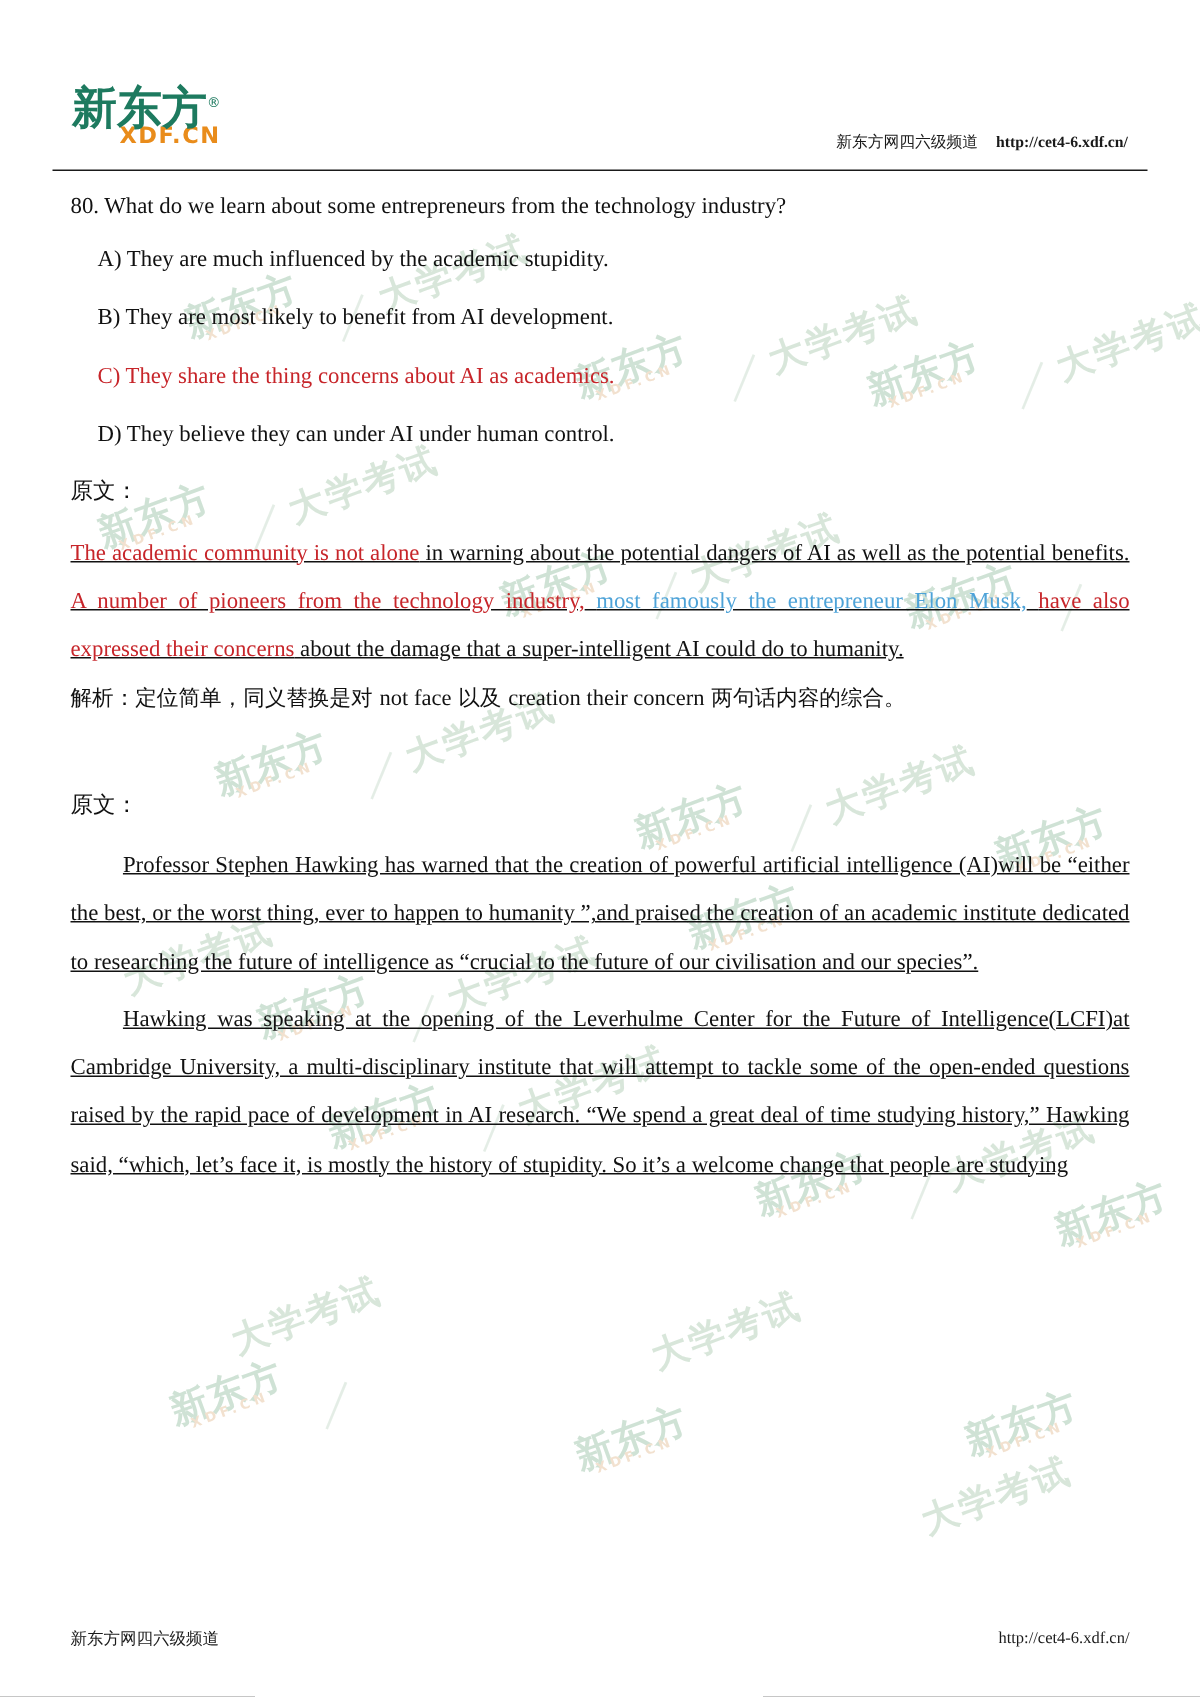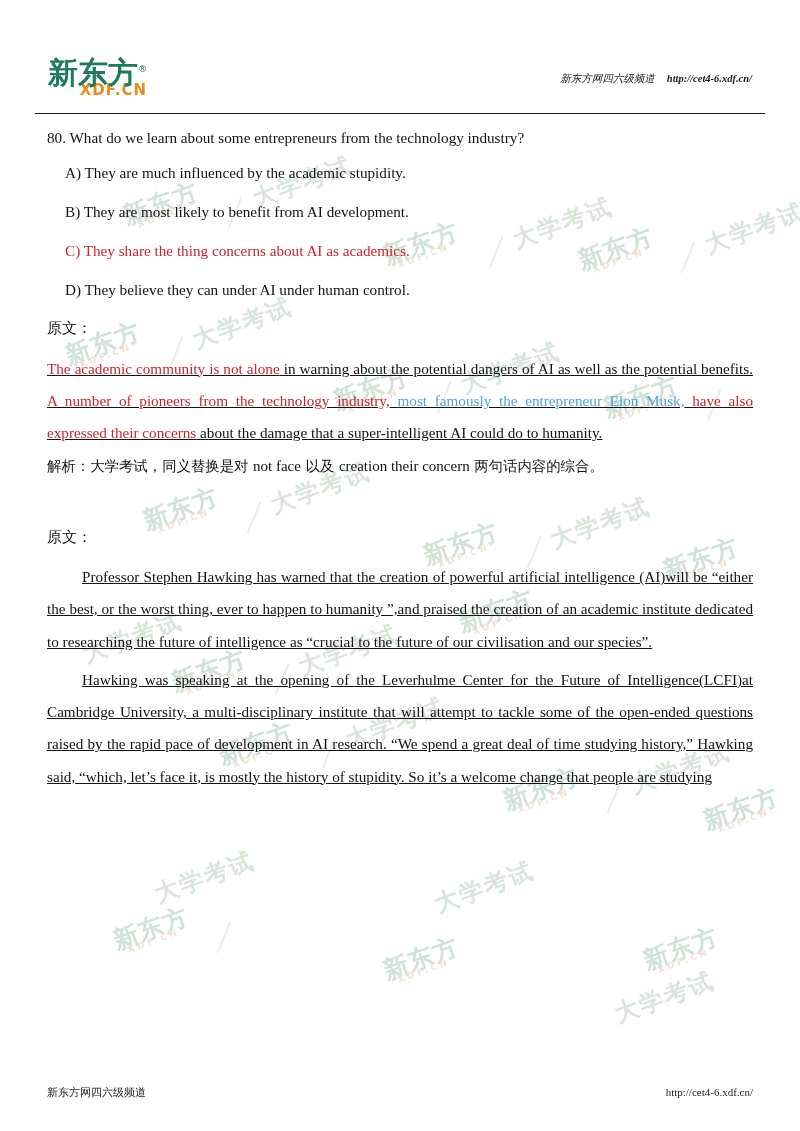--- a/index.html
+++ b/index.html
@@ -96,26 +96,25 @@
     font-weight: bold;
     color: #e98c1b;
     letter-spacing: 1px;
     margin-left: 20px;
     margin-top: -5px;
     display: block;
   }
   .header-right {
     position: absolute;
     right: 48px;
-    top: 72px;
+    top: 88px;
     font-size: 10.5px;
     color: #1a1a1a;
     white-space: nowrap;
     font-family: "Liberation Sans", sans-serif;
-    font-style: italic;
   }
   .header-right .hdr-site {
     font-family: "DejaVu Sans", sans-serif;
     font-size: 10.5px;
     margin-right: 12px;
   }
   .header-right .hdr-url {
     font-family: "Liberation Serif", serif;
     font-weight: bold;
     font-size: 10.5px;
@@ -339,21 +338,21 @@
 
     <div class="opt">A) They are much influenced by the academic stupidity.</div>
     <div class="opt">B) They are most likely to benefit from AI development.</div>
     <div class="opt answer">C) They share the thing concerns about AI as academics.</div>
     <div class="opt">D) They believe they can under AI under human control.</div>
 
     <div class="label-cn">原文：</div>
 
     <div class="para"><span class="red">The academic community is not alone</span><span> in warning about the potential dangers of AI as well as the potential benefits. </span><span class="red">A number of pioneers from the technology industry,</span><span> </span><span class="blue">most famously the entrepreneur Elon Musk,</span><span> </span><span class="red">have also expressed their concerns</span><span> about the damage that a super-intelligent AI could do to humanity.</span></div>
 
-    <div class="analysis"><span>解析：</span><span>大学考试，同义替换是对 </span><span class="en">not face</span><span> 以及 </span><span class="en">creation their concern</span><span> 两句话内容的综合。</span></div>
+    <div class="analysis"><span>解析：</span><span>定位简单，同义替换是对 </span><span class="en">not face</span><span> 以及 </span><span class="en">creation their concern</span><span> 两句话内容的综合。</span></div>
 
     <div class="gap-block"></div>
 
     <div class="label-cn">原文：</div>
 
     <div class="para indent">Professor Stephen Hawking has warned that the creation of powerful artificial intelligence (AI)will be “either the best, or the worst thing, ever to happen to humanity ”,and praised the creation of an academic institute dedicated to researching the future of intelligence as “crucial to the future of our civilisation and our species”.</div>
     <div class="para indent">Hawking was speaking at the opening of the Leverhulme Center for the Future of Intelligence(LCFI)at Cambridge University, a multi-disciplinary institute that will attempt to tackle some of the open-ended questions raised by the rapid pace of development in AI research. “We spend a great deal of time studying history,” Hawking said, “which, let’s face it, is mostly the history of stupidity. So it’s a welcome change that people are studying</div>
   </div>
 
   <div class="doc-footer">

